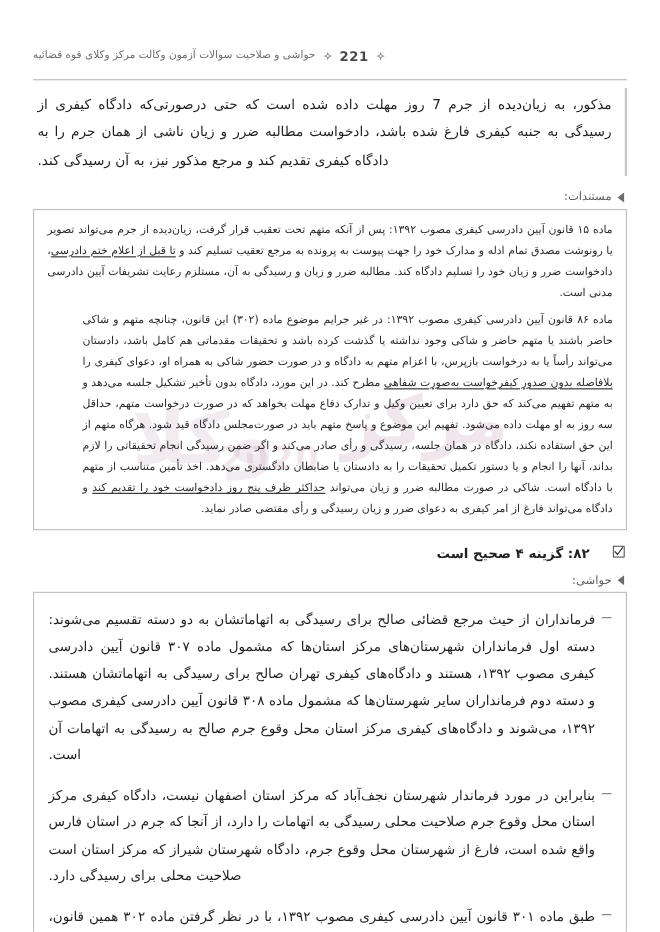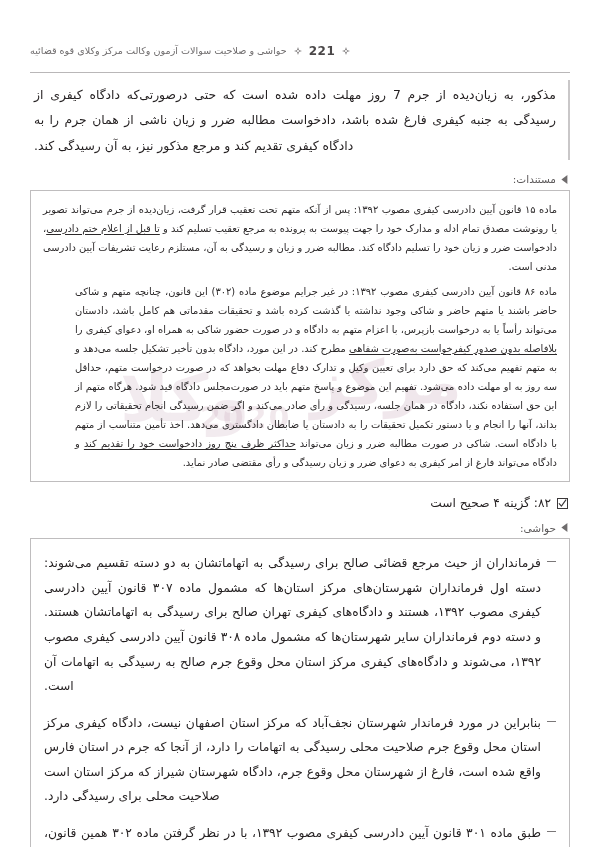--- a/index.html
+++ b/index.html
@@ -157,24 +157,24 @@
   .src-para:last-child { margin-bottom: 0; margin-left: 32px; }
   .src-para u, .src-para .u {
     text-decoration: underline;
     text-underline-offset: 2px;
   }
 
   
   .answer-row {
     display: flex;
     flex-direction: row;
-    align-items: center;
     justify-content: flex-start;
-    gap: 6px;
+    gap: 21px;
     margin: 2px 2px 12px 0;
+    font-weight: bold;
   }
   .answer-row .checkbox-icon {
     width: 11px; height: 11px;
     flex: 0 0 auto;
     display: block;
   }
   .answer-row .answer-text {
     font-size: 12.2px;
     color: #231f20;
     line-height: 1.2;

